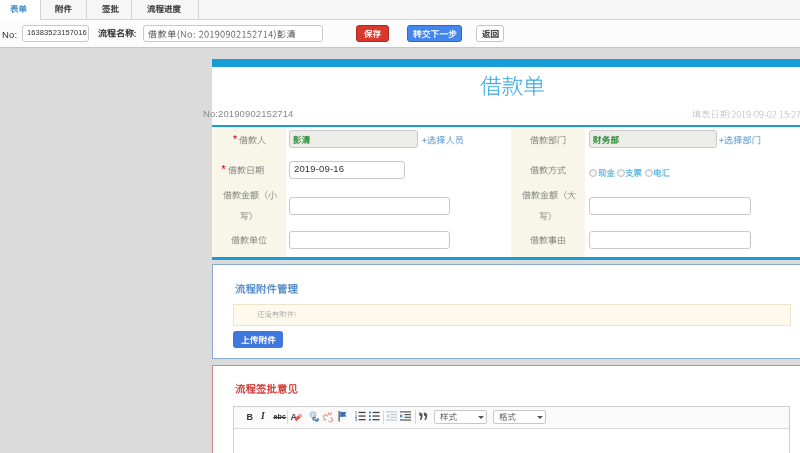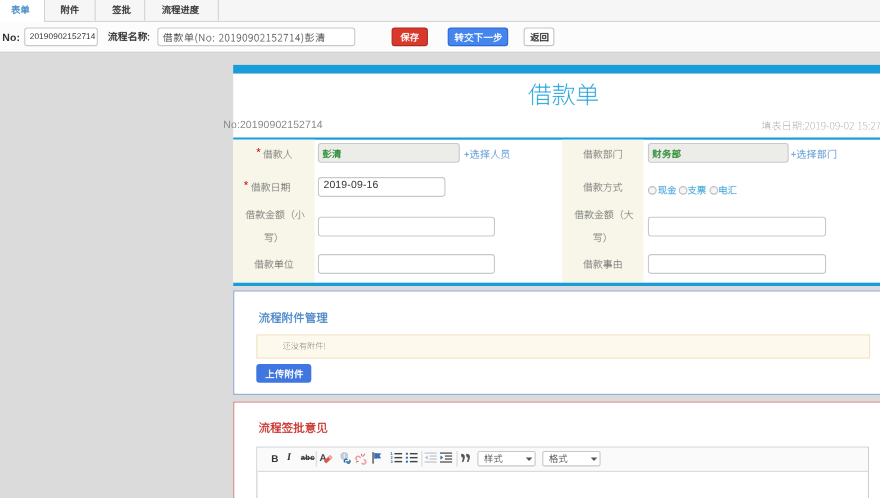--- a/index.html
+++ b/index.html
@@ -120,23 +120,23 @@
     <svg class="t" style="left:147.3px;top:4.5px" width="2" height="2">
       <g transform="translate(0,7) scale(0.008500,-0.008500)" fill="#3a3a3a" stroke="#3a3a3a" stroke-width="72.9">
         <use href="#u6D41" x="0.0"></use>
         <use href="#u7A0B" x="1000.0"></use>
         <use href="#u8FDB" x="2000.0"></use>
         <use href="#u5EA6" x="3000.0"></use>
       </g>
     </svg>
     <div class="a" style="left:0;top:20px;width:800px;height:27px;background:#fcfcfc"></div>
     <div class="a" style="left:0;top:47px;width:800px;height:1px;background:#c6c6c6"></div>
-    <span class="lat" style="left:2px;top:29px;font-size:9.5px;font-weight:bold;color:#333">No:</span>
+    <span class="lat" style="left:2px;top:29px;font-size:9.5px;font-weight:normal;color:#333">No:</span>
     <div class="in" style="left:22px;top:25px;width:67px;height:17px"></div>
-    <span class="lat" style="left:27px;top:28px;font-size:7.5px;letter-spacing:0.1px">20190902152714</span>
+    <span class="lat" style="left:27px;top:28px;font-size:7.5px;letter-spacing:0.1px">16383523157016</span>
     <svg class="t" style="left:97.5px;top:29px" width="2" height="2">
       <g transform="translate(0,7.5) scale(0.009000,-0.009000)" fill="#333" stroke="#333" stroke-width="68.9">
         <use href="#u6D41" x="0.0"></use>
         <use href="#u7A0B" x="1000.0"></use>
         <use href="#u540D" x="2000.0"></use>
         <use href="#u79F0" x="3000.0"></use>
         <use href="#u003A" x="4000.0"></use>
       </g>
     </svg>
     <div class="in" style="left:143px;top:25px;width:180px;height:17px"></div>

